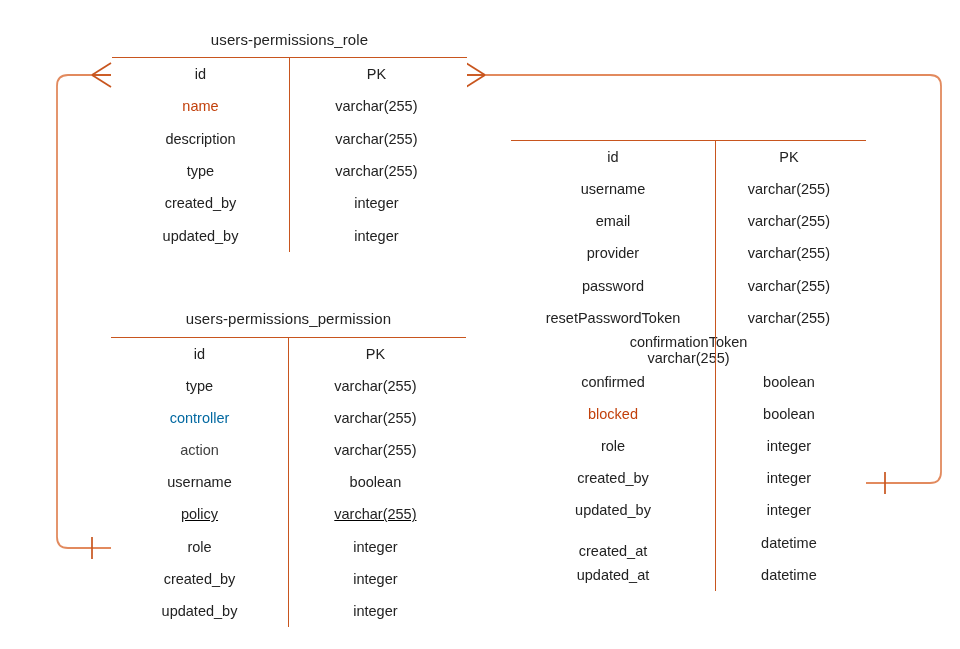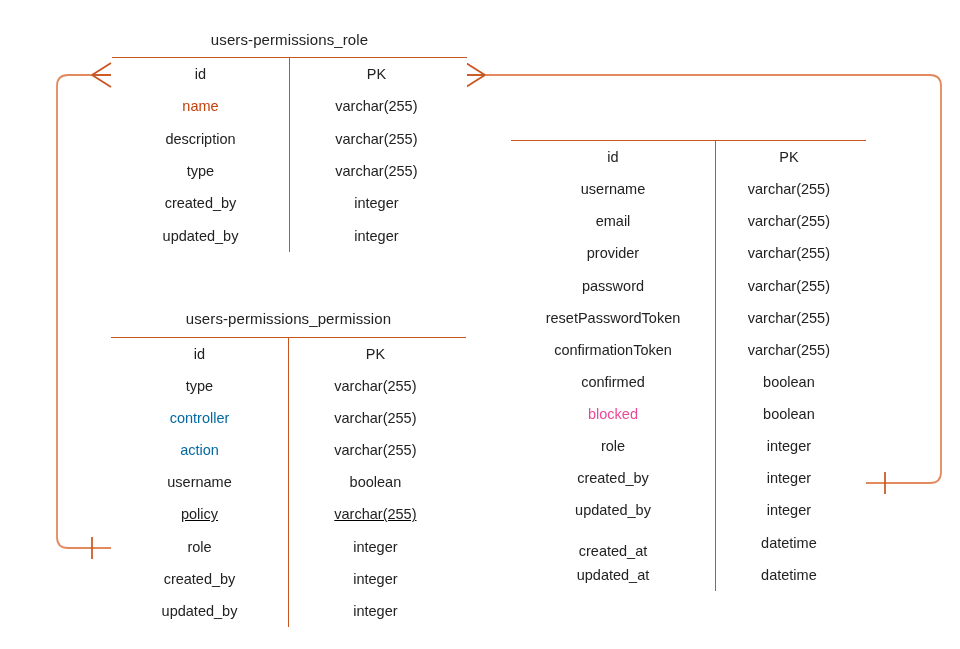--- a/index.html
+++ b/index.html
@@ -139,21 +139,21 @@
           </div>
           <div class="row" style="height: 32.0889px;">
             <div class="cell" style="width: 177px; color: rgb(34, 34, 34);">type</div>
             <div class="cell" style="width: 174.8px; color: rgb(34, 34, 34);">varchar(255)</div>
           </div>
           <div class="row" style="height: 32.0889px;">
             <div class="cell" style="width: 177px; color: #0369a1;">controller</div>
             <div class="cell" style="width: 174.8px; color: rgb(34, 34, 34);">varchar(255)</div>
           </div>
           <div class="row" style="height: 32.0889px;">
-            <div class="cell" style="width: 177px; color: #0369a1;">action</div>
+            <div class="cell" style="width: 177px; color: #404040;">action</div>
             <div class="cell" style="width: 174.8px; color: rgb(34, 34, 34);">varchar(255)</div>
           </div>
           <div class="row" style="height: 32.0889px;">
             <div class="cell" style="width: 177px; color: rgb(34, 34, 34);">username</div>
             <div class="cell" style="width: 174.8px; color: rgb(34, 34, 34);">boolean</div>
           </div>
           <div class="row" style="height: 32.0889px; text-decoration: underline;">
             <div class="cell" style="width: 177px; color: rgb(34, 34, 34);">policy</div>
             <div class="cell" style="width: 174.8px; color: rgb(34, 34, 34);">varchar(255)</div>
           </div>
@@ -191,30 +191,30 @@
             <div class="cell" style="width: 147.8px; color: rgb(34, 34, 34);">varchar(255)</div>
           </div>
           <div class="row" style="height: 32.1286px;">
             <div class="cell" style="width: 204px; color: rgb(34, 34, 34);">password</div>
             <div class="cell" style="width: 147.8px; color: rgb(34, 34, 34);">varchar(255)</div>
           </div>
           <div class="row" style="height: 32.1286px;">
             <div class="cell" style="width: 204px; color: rgb(34, 34, 34);">resetPasswordToken</div>
             <div class="cell" style="width: 147.8px; color: rgb(34, 34, 34);">varchar(255)</div>
           </div>
-          <div class="row" style="height: 32.1286px;">
+          <div class="row" style="height: 32.1286px; flex-direction: column;">
             <div class="cell" style="width: 204px; color: rgb(34, 34, 34);">confirmationToken</div>
             <div class="cell" style="width: 147.8px; color: rgb(34, 34, 34);">varchar(255)</div>
           </div>
           <div class="row" style="height: 32.1286px;">
             <div class="cell" style="width: 204px; color: rgb(34, 34, 34);">confirmed</div>
             <div class="cell" style="width: 147.8px; color: rgb(34, 34, 34);">boolean</div>
           </div>
           <div class="row" style="height: 32.1286px;">
-            <div class="cell" style="width: 204px; color: #ec4899;">blocked</div>
+            <div class="cell" style="width: 204px; color: #c2410c;">blocked</div>
             <div class="cell" style="width: 147.8px; color: rgb(34, 34, 34);">boolean</div>
           </div>
           <div class="row" style="height: 32.1286px;">
             <div class="cell" style="width: 204px; color: rgb(34, 34, 34);">role</div>
             <div class="cell" style="width: 147.8px; color: rgb(34, 34, 34);">integer</div>
           </div>
           <div class="row" style="height: 32.1286px;">
             <div class="cell" style="width: 204px; color: rgb(34, 34, 34);">created_by</div>
             <div class="cell" style="width: 147.8px; color: rgb(34, 34, 34);">integer</div>
           </div>

